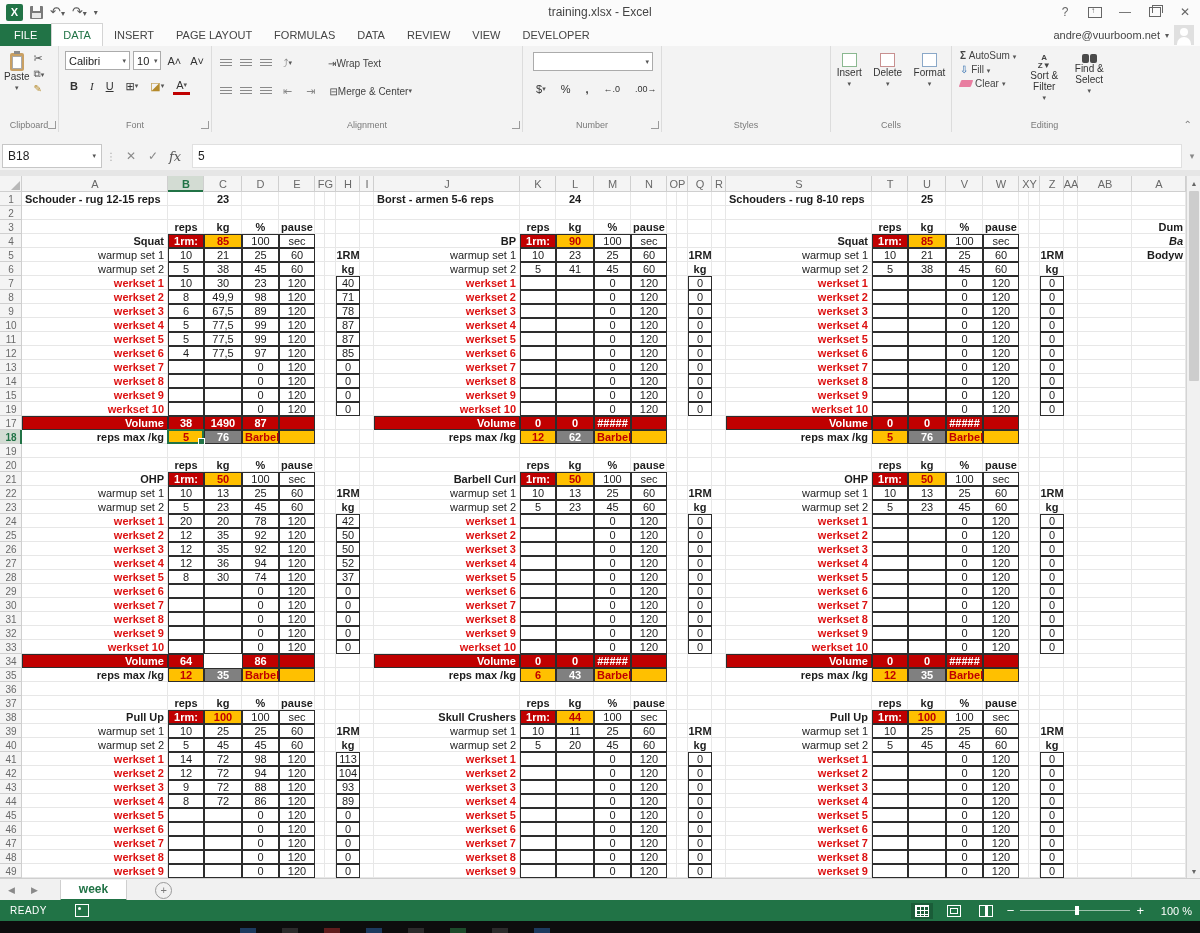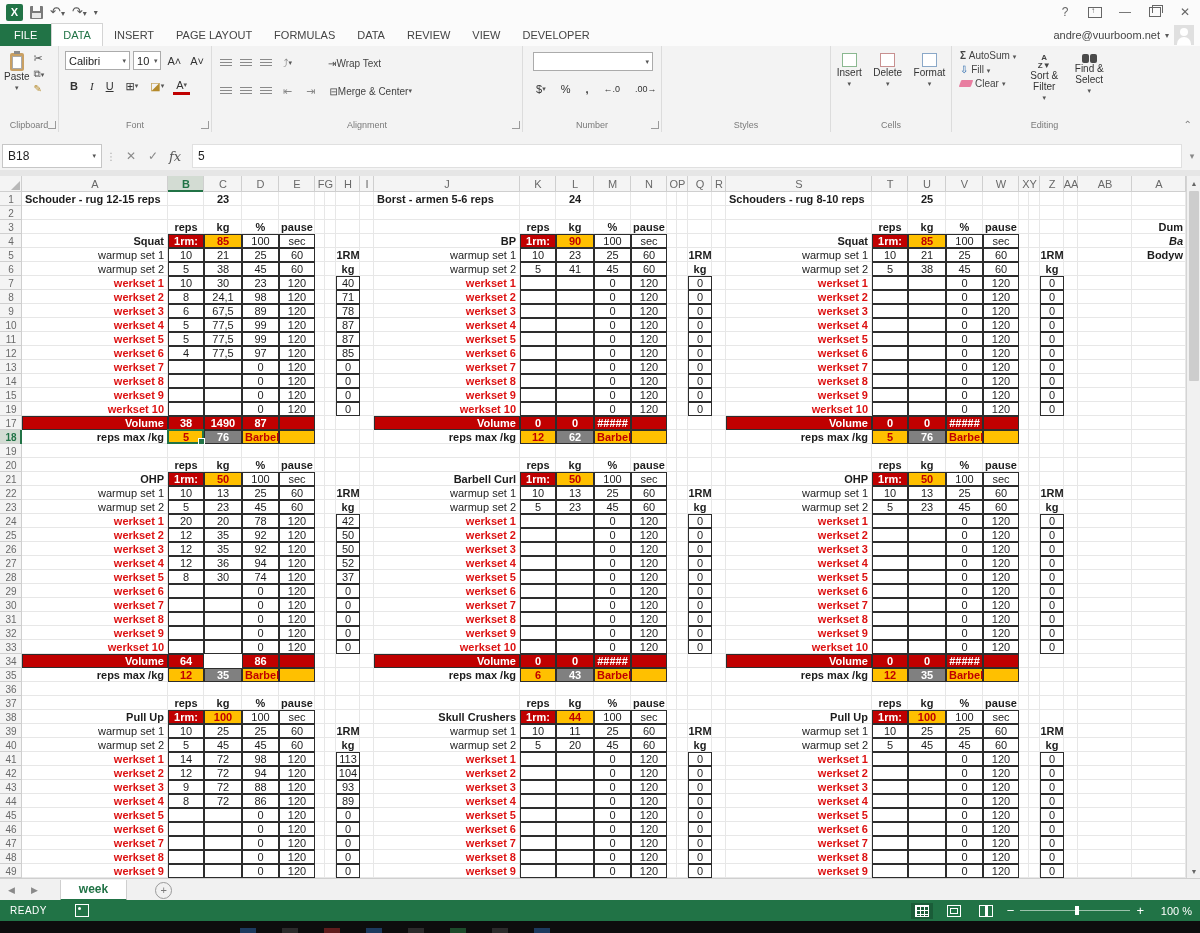--- a/index.html
+++ b/index.html
@@ -149,20 +149,21 @@
 <div id="app">
 
   <div class="titlebar">
     <div class="qat">
       <div class="xl-logo">X</div>
       <div class="save-ic"></div>
       <div class="qbtn">↶<span class="qcaret">▾</span></div>
       <div class="qbtn">↷<span class="qcaret">▾</span></div>
       <div class="qcaret">▾</div>
     </div>
+    <div class="tb-title">training.xlsx - Excel</div>
     <div class="winctl">
       <div class="wbtn">?</div>
       <div class="wbtn">
           <span class="ribopts-ic"></span>
         </div>
       <div class="wbtn">—</div>
       <div class="wbtn">
           <span class="restore-ic"></span>
         </div>
       <div class="wbtn">✕</div>
@@ -581,21 +582,21 @@
       <div class="gc boxed" style="left: 983px; top: 100px; width: 36px; height: 14px;">120</div>
       <div class="gc" style="left: 1019px; top: 100px; width: 10px; height: 14px;"></div>
       <div class="gc" style="left: 1029px; top: 100px; width: 11px; height: 14px;"></div>
       <div class="gc boxed" style="left: 1040px; top: 100px; width: 24px; height: 14px;">0</div>
       <div class="gc" style="left: 1064px; top: 100px; width: 14px; height: 14px;"></div>
       <div class="gc" style="left: 1078px; top: 100px; width: 54px; height: 14px;"></div>
       <div class="gc" style="left: 1132px; top: 100px; width: 54px; height: 14px;"></div>
       <div class="gc rhdr" style="left: 0px; top: 114px; width: 22px; height: 14px;">8</div>
       <div class="gc lab bold redtx" style="left: 22px; top: 114px; width: 146px; height: 14px;">werkset 2</div>
       <div class="gc boxed" style="left: 168px; top: 114px; width: 36px; height: 14px;">8</div>
-      <div class="gc boxed" style="left: 204px; top: 114px; width: 38px; height: 14px;">24,1</div>
+      <div class="gc boxed" style="left: 204px; top: 114px; width: 38px; height: 14px;">49,9</div>
       <div class="gc boxed" style="left: 242px; top: 114px; width: 37px; height: 14px;">98</div>
       <div class="gc boxed" style="left: 279px; top: 114px; width: 36px; height: 14px;">120</div>
       <div class="gc" style="left: 315px; top: 114px; width: 10px; height: 14px;"></div>
       <div class="gc" style="left: 325px; top: 114px; width: 11px; height: 14px;"></div>
       <div class="gc boxed" style="left: 336px; top: 114px; width: 24px; height: 14px;">71</div>
       <div class="gc" style="left: 360px; top: 114px; width: 14px; height: 14px;"></div>
       <div class="gc lab bold redtx" style="left: 374px; top: 114px; width: 146px; height: 14px;">werkset 2</div>
       <div class="gc boxed" style="left: 520px; top: 114px; width: 36px; height: 14px;"></div>
       <div class="gc boxed" style="left: 556px; top: 114px; width: 38px; height: 14px;"></div>
       <div class="gc boxed" style="left: 594px; top: 114px; width: 37px; height: 14px;">0</div>

